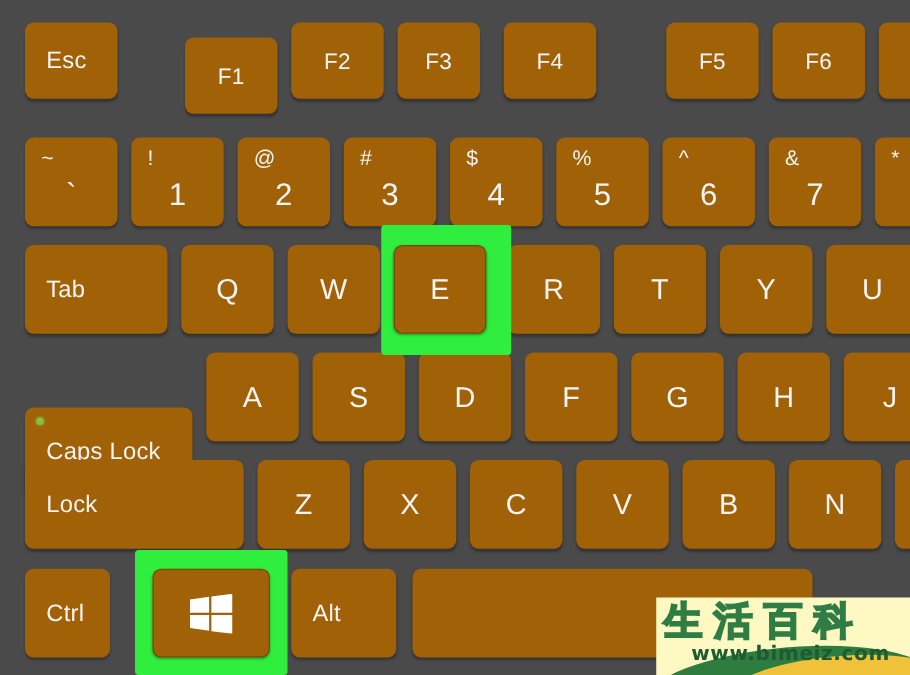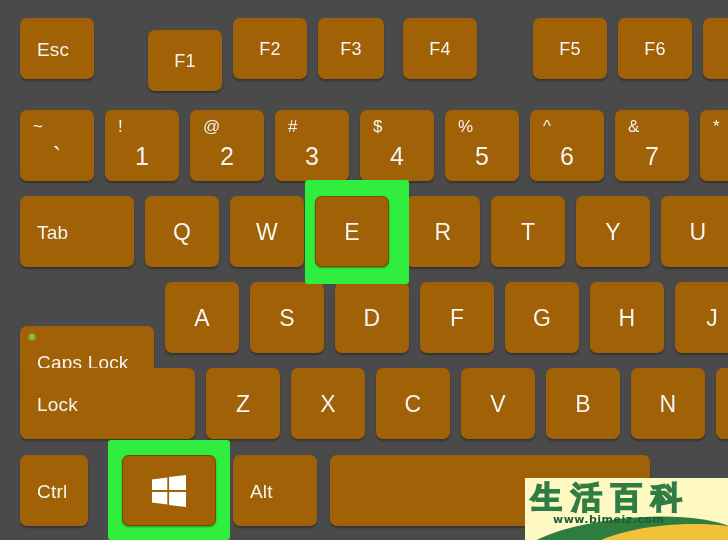--- a/index.html
+++ b/index.html
@@ -124,21 +124,21 @@
     color: transparent;
     -webkit-text-stroke: 1.6px #2f7d44;
     text-shadow: 0 0 1px #2f7d44;
     white-space: nowrap;
   }
   #watermark .wm-url {
     position: absolute;
     left: 28px;
     top: 35px;
     font-family: "DejaVu Sans", sans-serif;
-    font-size: 11px;
+    font-size: 16px;
     font-weight: 700;
     letter-spacing: 0.5px;
     color: #1d5c33;
     z-index: 3;
     white-space: nowrap;
   }
   #watermark .swoosh-green {
     position: absolute;
     left: -10px;
     top: 40px;

